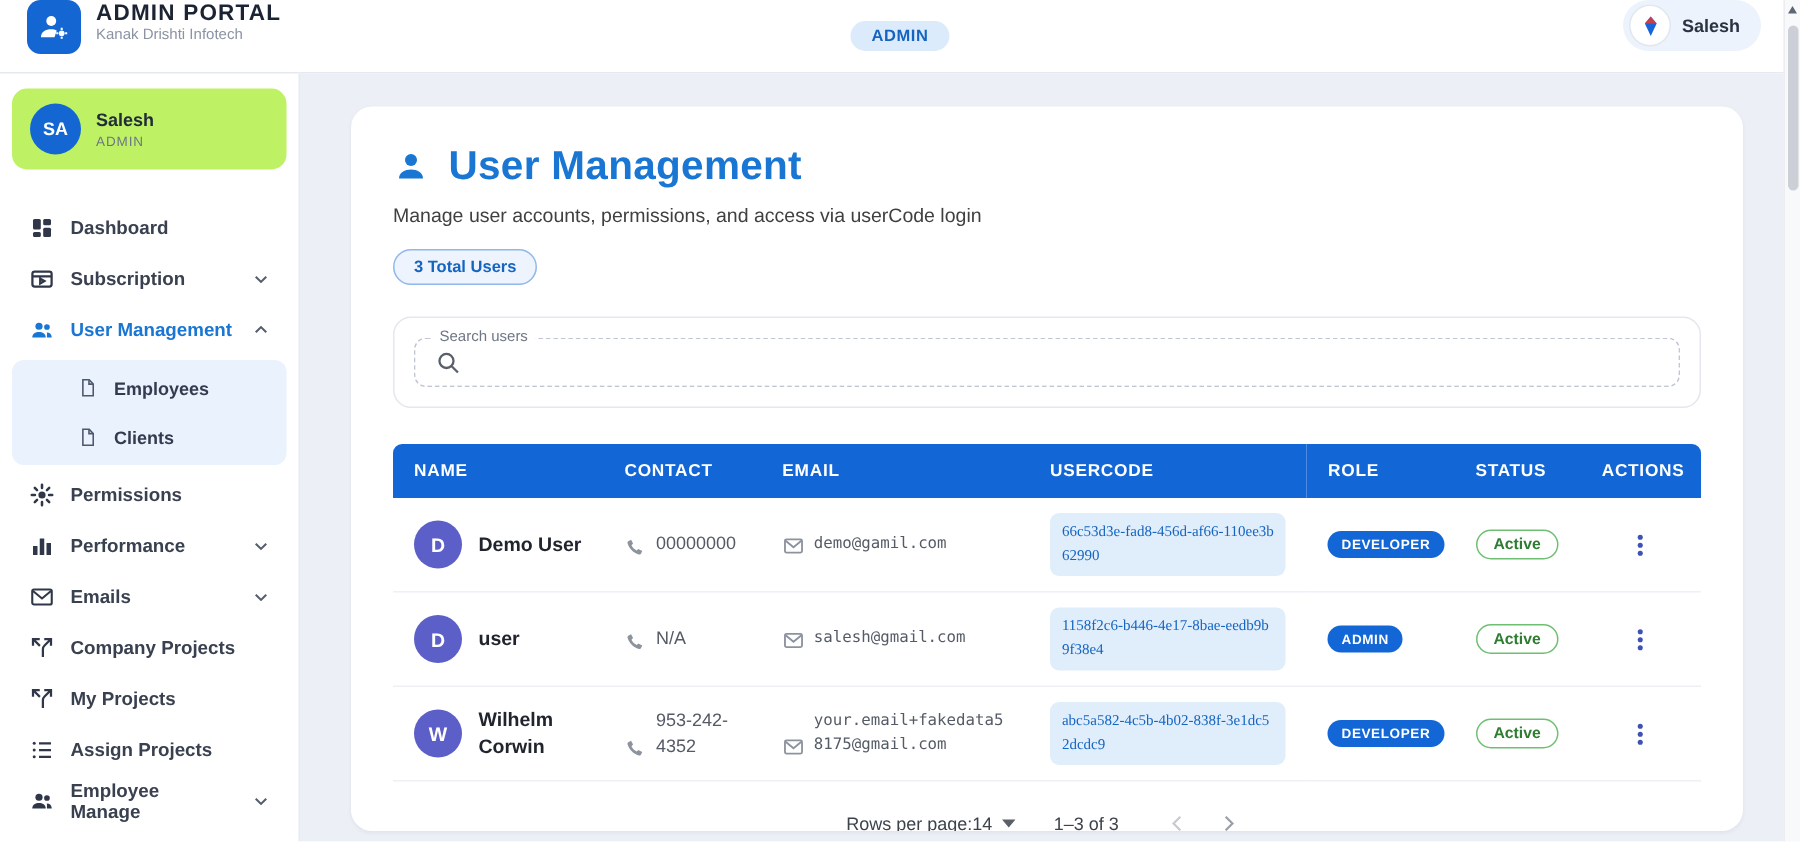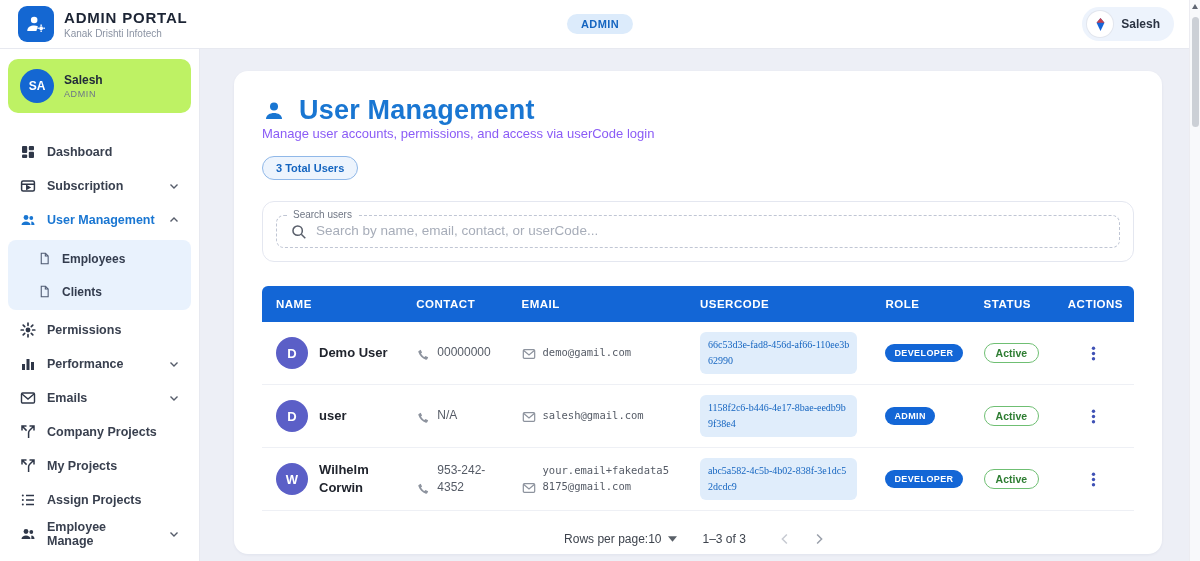--- a/index.html
+++ b/index.html
@@ -1,21 +1,21 @@
 <!DOCTYPE html>
 <html><head>
 <meta charset="utf-8">
 <style>
 *{box-sizing:border-box;margin:0;padding:0}
 html,body{width:1200px;height:561px;overflow:hidden}
 body{font-family:"Liberation Sans","DejaVu Sans",sans-serif;background:#fff;position:relative}
 svg{display:block;width:100%;height:100%}
 
 
-.header{height:49px;background:#fff;border-bottom:1px solid #e7e9f0;display:flex;align-items:center;padding:0 26px 0 18px;position:relative;z-index:3}
+.header{height:49px;background:#fff;border-bottom:1px solid #e7e9f0;display:flex;align-items:flex-start;padding:0 26px 0 18px;position:relative;z-index:3}
 .logo-box{width:36px;height:36px;border-radius:9px;background:#1467d2;display:flex;align-items:center;justify-content:center;margin-right:10px;flex-shrink:0}
 .logo-box svg{width:22px;height:22px}
 .brand-title{font-size:15px;font-weight:bold;letter-spacing:.8px;color:#1c2434;line-height:1.15}
 .brand-sub{font-size:10px;color:#8b93a3;margin-top:1px}
 .header-badge{position:absolute;left:50%;top:50%;transform:translate(-50%,-50%);background:#dcebfb;color:#1565c0;font-size:11px;font-weight:bold;padding:4px 14px;border-radius:12px;letter-spacing:.4px}
 .user-pill{margin-left:auto;display:flex;align-items:center;gap:8px;background:#edf3fc;border-radius:18px;padding:4px 14px 4px 5px;cursor:pointer}
 .user-avatar{width:26px;height:26px;border-radius:50%;background:#fff;box-shadow:0 0 0 1px #e2e6ee;display:flex;align-items:center;justify-content:center}
 .user-avatar svg{width:15px;height:15px}
 .user-name{font-size:12px;font-weight:bold;color:#2b3342}
 
@@ -27,30 +27,30 @@
 .profile-name{font-size:12px;font-weight:bold;color:#222b3a}
 .profile-role{font-size:9px;color:#6d7687;letter-spacing:.6px;margin-top:2px}
 .nav{margin-top:22px}
 .nav-item{display:flex;align-items:center;gap:11px;height:34px;padding:0 10px 0 12px;border-radius:8px;font-size:12.5px;font-weight:bold;color:#39404f;cursor:pointer}
 .nav-item .ic{width:16px;height:16px;color:#2f3748;flex-shrink:0}
 .nav-item .chev{margin-left:auto;width:14px;height:14px;color:#565d6b;flex-shrink:0}
 .chev.up{transform:rotate(180deg)}
 .nav-item.active{color:#1976d2}
 .nav-item.active .ic{color:#1976d2}
 .subnav{background:#e9f2fd;border-radius:8px;margin:3px 0;padding:2px 0}
-.subnav .nav-item{height:33px;padding-left:30px;font-size:12px;color:#333c4e}
+.subnav .nav-item{height:33px;padding-left:44px;font-size:12px;color:#333c4e}
 .subnav .ic{width:13px;height:13px;color:#4c5870}
 
 
 .main{flex:1;background:#edeff6;padding:22px 38px 0 34px;overflow:hidden}
 .card{background:#fff;border-radius:14px;padding:24px 28px;height:483px;overflow:hidden;box-shadow:0 1px 3px rgba(25,40,90,.06)}
 .title-row{display:flex;align-items:center;gap:13px}
 .title-icon{width:24px;height:24px;color:#1976d2;flex-shrink:0}
 .page-title{font-size:27px;font-weight:bold;color:#1976d2;letter-spacing:.2px}
-.page-sub{font-size:13px;color:#8b5cf6}
+.page-sub{margin-top:10px;font-size:13px;color:#404040}
 .total-chip{display:inline-block;margin-top:15px;border:1px solid #90b8e8;background:#edf4fd;color:#1565c0;font-size:11px;font-weight:bold;padding:5px 13px;border-radius:14px}
 .search-outer{margin-top:21px;border:1px solid #e4e7f0;border-radius:12px;padding:13px}
 .search-field{position:relative;border:1px dashed #c0c6d4;border-radius:8px;display:flex;align-items:flex-start;gap:9px;padding:7px 13px}
 .search-label{position:absolute;top:-7px;left:11px;background:#fff;padding:0 5px;font-size:10px;color:#6f7684}
 .search-ic{width:17px;height:17px;color:#595f6b;flex-shrink:0}
 .search-input{border:none;outline:none;flex:1;font-size:13.5px;color:#333;background:transparent;font-family:inherit}
 .search-input::placeholder{color:#a7adb9}
 
 
 table{width:100%;border-collapse:separate;border-spacing:0;table-layout:fixed;margin-top:24px}
@@ -321,21 +321,20 @@
 
       <div class="search-outer">
         <div class="search-field">
           <span class="search-label">Search users</span>
           <span class="search-ic">
               <svg viewBox="0 0 20 20" fill="none" stroke="currentColor" stroke-width="1.8">
                 <circle cx="9" cy="9" r="5.5"></circle>
                 <path d="M13.3 13.3L18 18"></path>
               </svg>
             </span>
-          <input class="search-input" type="text" placeholder="Search by name, email, contact, or userCode..." style="">
         </div>
       </div>
 
       <table>
         <colgroup>
             <col style="width:140px">
             <col style="width:105px">
             <col style="width:178px">
             <col style="width:185px">
             <col style="width:98px">
@@ -477,21 +476,21 @@
                   </span>
                 </button></td>
           </tr>
         </tbody>
       </table>
 
       <div class="pagination">
         <div class="rpp">
           <span>Rows per page:</span>
           <span class="rpp-select">
-            <span>10</span>
+            <span>14</span>
             <span class="caret">
                 <svg viewBox="0 0 10 6" fill="currentColor">
                   <path d="M0 0l5 6 5-6z"></path>
                 </svg>
               </span>
           </span>
         </div>
         <span>1–3 of 3</span>
         <div class="pg-arrows">
           <button class="pg-btn pg-prev">

